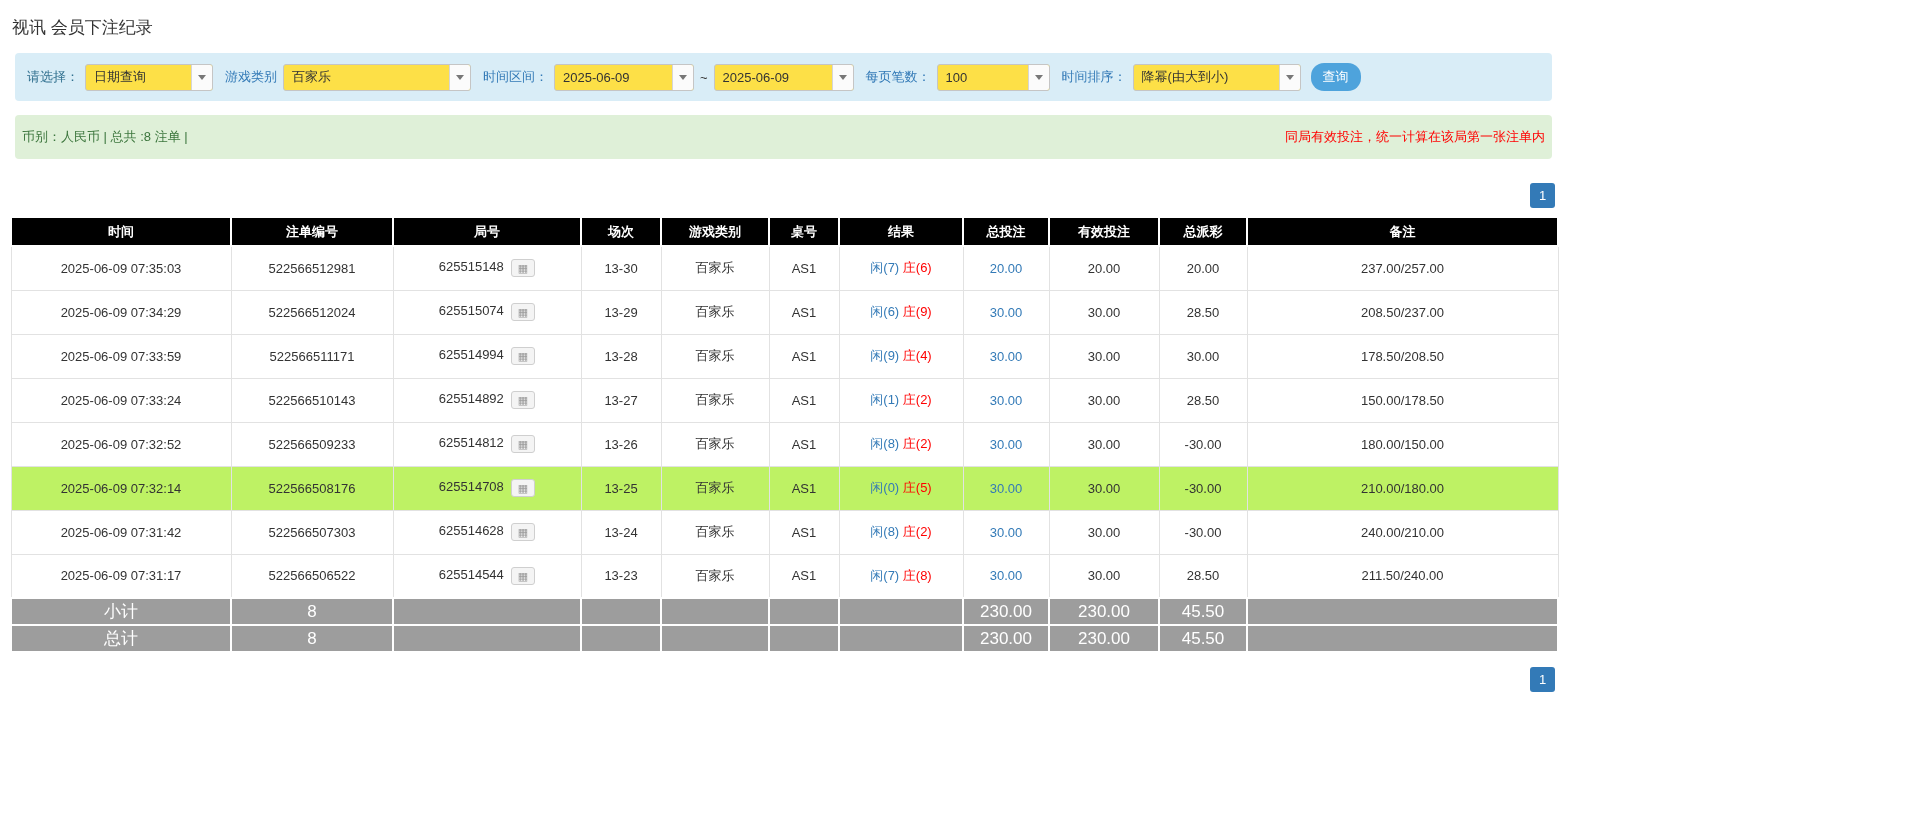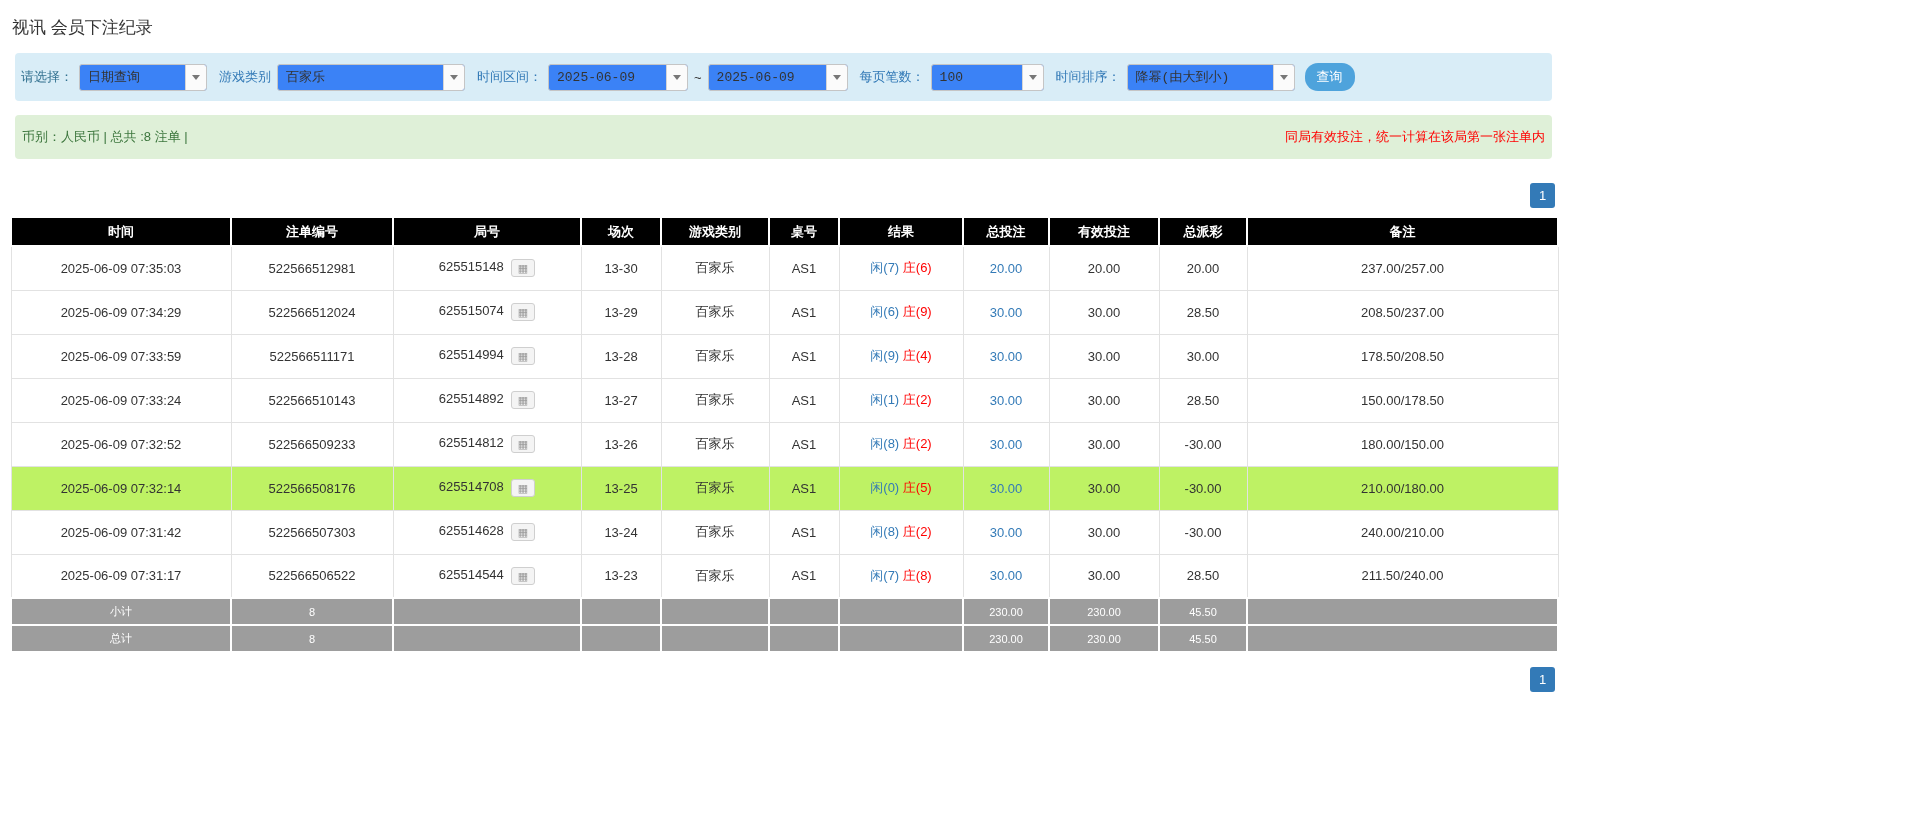--- a/index.html
+++ b/index.html
@@ -3,24 +3,24 @@
 <meta charset="utf-8">
 <style>
   * { box-sizing: border-box; }
   html, body { margin:0; padding:0; background:#fff; }
   body { width:1919px; height:827px; overflow:hidden; font-family:"Liberation Sans","DejaVu Sans",sans-serif; color:#333; }
   .page { padding: 8px 10px 0 10px; width:1567px; }
 
   .page-title { font-size:17px; font-weight:500; color:#333; margin:8px 0 14px 2px; }
 
   
-  .filter-bar { background:#d9edf7; border-radius:4px; margin:0 5px; padding:10px 6px; display:flex; align-items:center; font-size:13px; }
+  .filter-bar { background:#d9edf7; border-radius:4px; margin:0 5px; padding:10px 12px; display:flex; align-items:center; font-size:13px; }
   .flabel { color:#337ab7; margin:0 6px 0 12px; white-space:nowrap; }
   .flabel.first { margin-left:0; color:#31708f; }
-  .combo { display:inline-flex; align-items:stretch; background:#3b82f6; border:1px solid #c5c5c5; border-radius:3px; height:27px; overflow:hidden;font-family:Liberation Mono, monospace; }
+  .combo { display:inline-flex; align-items:stretch; background:#fde047; border:1px solid #c5c5c5; border-radius:3px; height:27px; overflow:hidden; }
   .combo-text { flex:1; display:flex; align-items:center; padding:0 8px; font-size:13px; color:#333; white-space:nowrap; }
   .combo-arrow { width:21px; border-left:1px solid #d5d5d5; background:#fbfbfb; display:flex; align-items:center; justify-content:center; cursor:pointer; }
   .arr { width:0; height:0; border:4px solid transparent; border-top:5px solid #777; margin-top:5px; }
   .w-query { width:128px; } .w-game { width:188px; } .w-date { width:140px; } .w-size { width:113px; } .w-sort { width:168px; }
   .tilde { margin:0 6px; color:#333; }
   .search-btn { margin-left:10px; height:28px; min-width:46px; padding:0 12px; background:#4ea3dc; color:#fff; border:none; border-radius:13px; font-size:13px; cursor:pointer; }
 
   
   .summary-bar { background:#dff0d8; border-radius:4px; margin:14px 5px 0 5px; padding:13px 7px; display:flex; justify-content:space-between; align-items:center; font-size:13px; }
   .summary-left { color:#3c763d; }
@@ -29,21 +29,21 @@
   
   .pager { display:flex; justify-content:flex-end; margin:24px 2px 8px 0; }
   .pager.bottom { margin-top:14px; }
   .page-btn { width:25px; height:25px; background:#337ab7; color:#fff; display:flex; align-items:center; justify-content:center; border-radius:3px; font-size:13px; cursor:pointer; }
 
   
   table.records { width:100%; border-collapse:collapse; table-layout:fixed; font-size:13px; }
   table.records th { background:#000; color:#fff; font-weight:700; height:29px; border:2px solid #fff; text-align:center; padding:0 2px; }
   table.records td { background:#fff; border:1px solid #e2e2e2; height:44px; text-align:center; padding:0 4px; color:#333; }
   tr.hl td { background:#bef264; }
-  tr.foot td { background:#9d9d9d; color:#fff; border:2px solid #fff; height:27px; font-size:11px;text-align:center; }
+  tr.foot td { background:#9d9d9d; color:#fff; border:2px solid #fff; height:27px; font-size:17px;text-align:center; }
   .player { color:#337ab7; }
   .banker { color:#f00; }
   .link { color:#337ab7; cursor:pointer; }
   td.neg { color:#f00; }
   .round-icon { display:inline-block; margin-left:7px; padding:2px 6px; background:#f4f4f4; border:1px solid #cfcfcf; border-radius:3px; color:#9a9a9a; font-size:11px; line-height:12px; cursor:pointer; vertical-align:middle; }
 </style>
 </head>
 <body>
 
 <div class="page">

